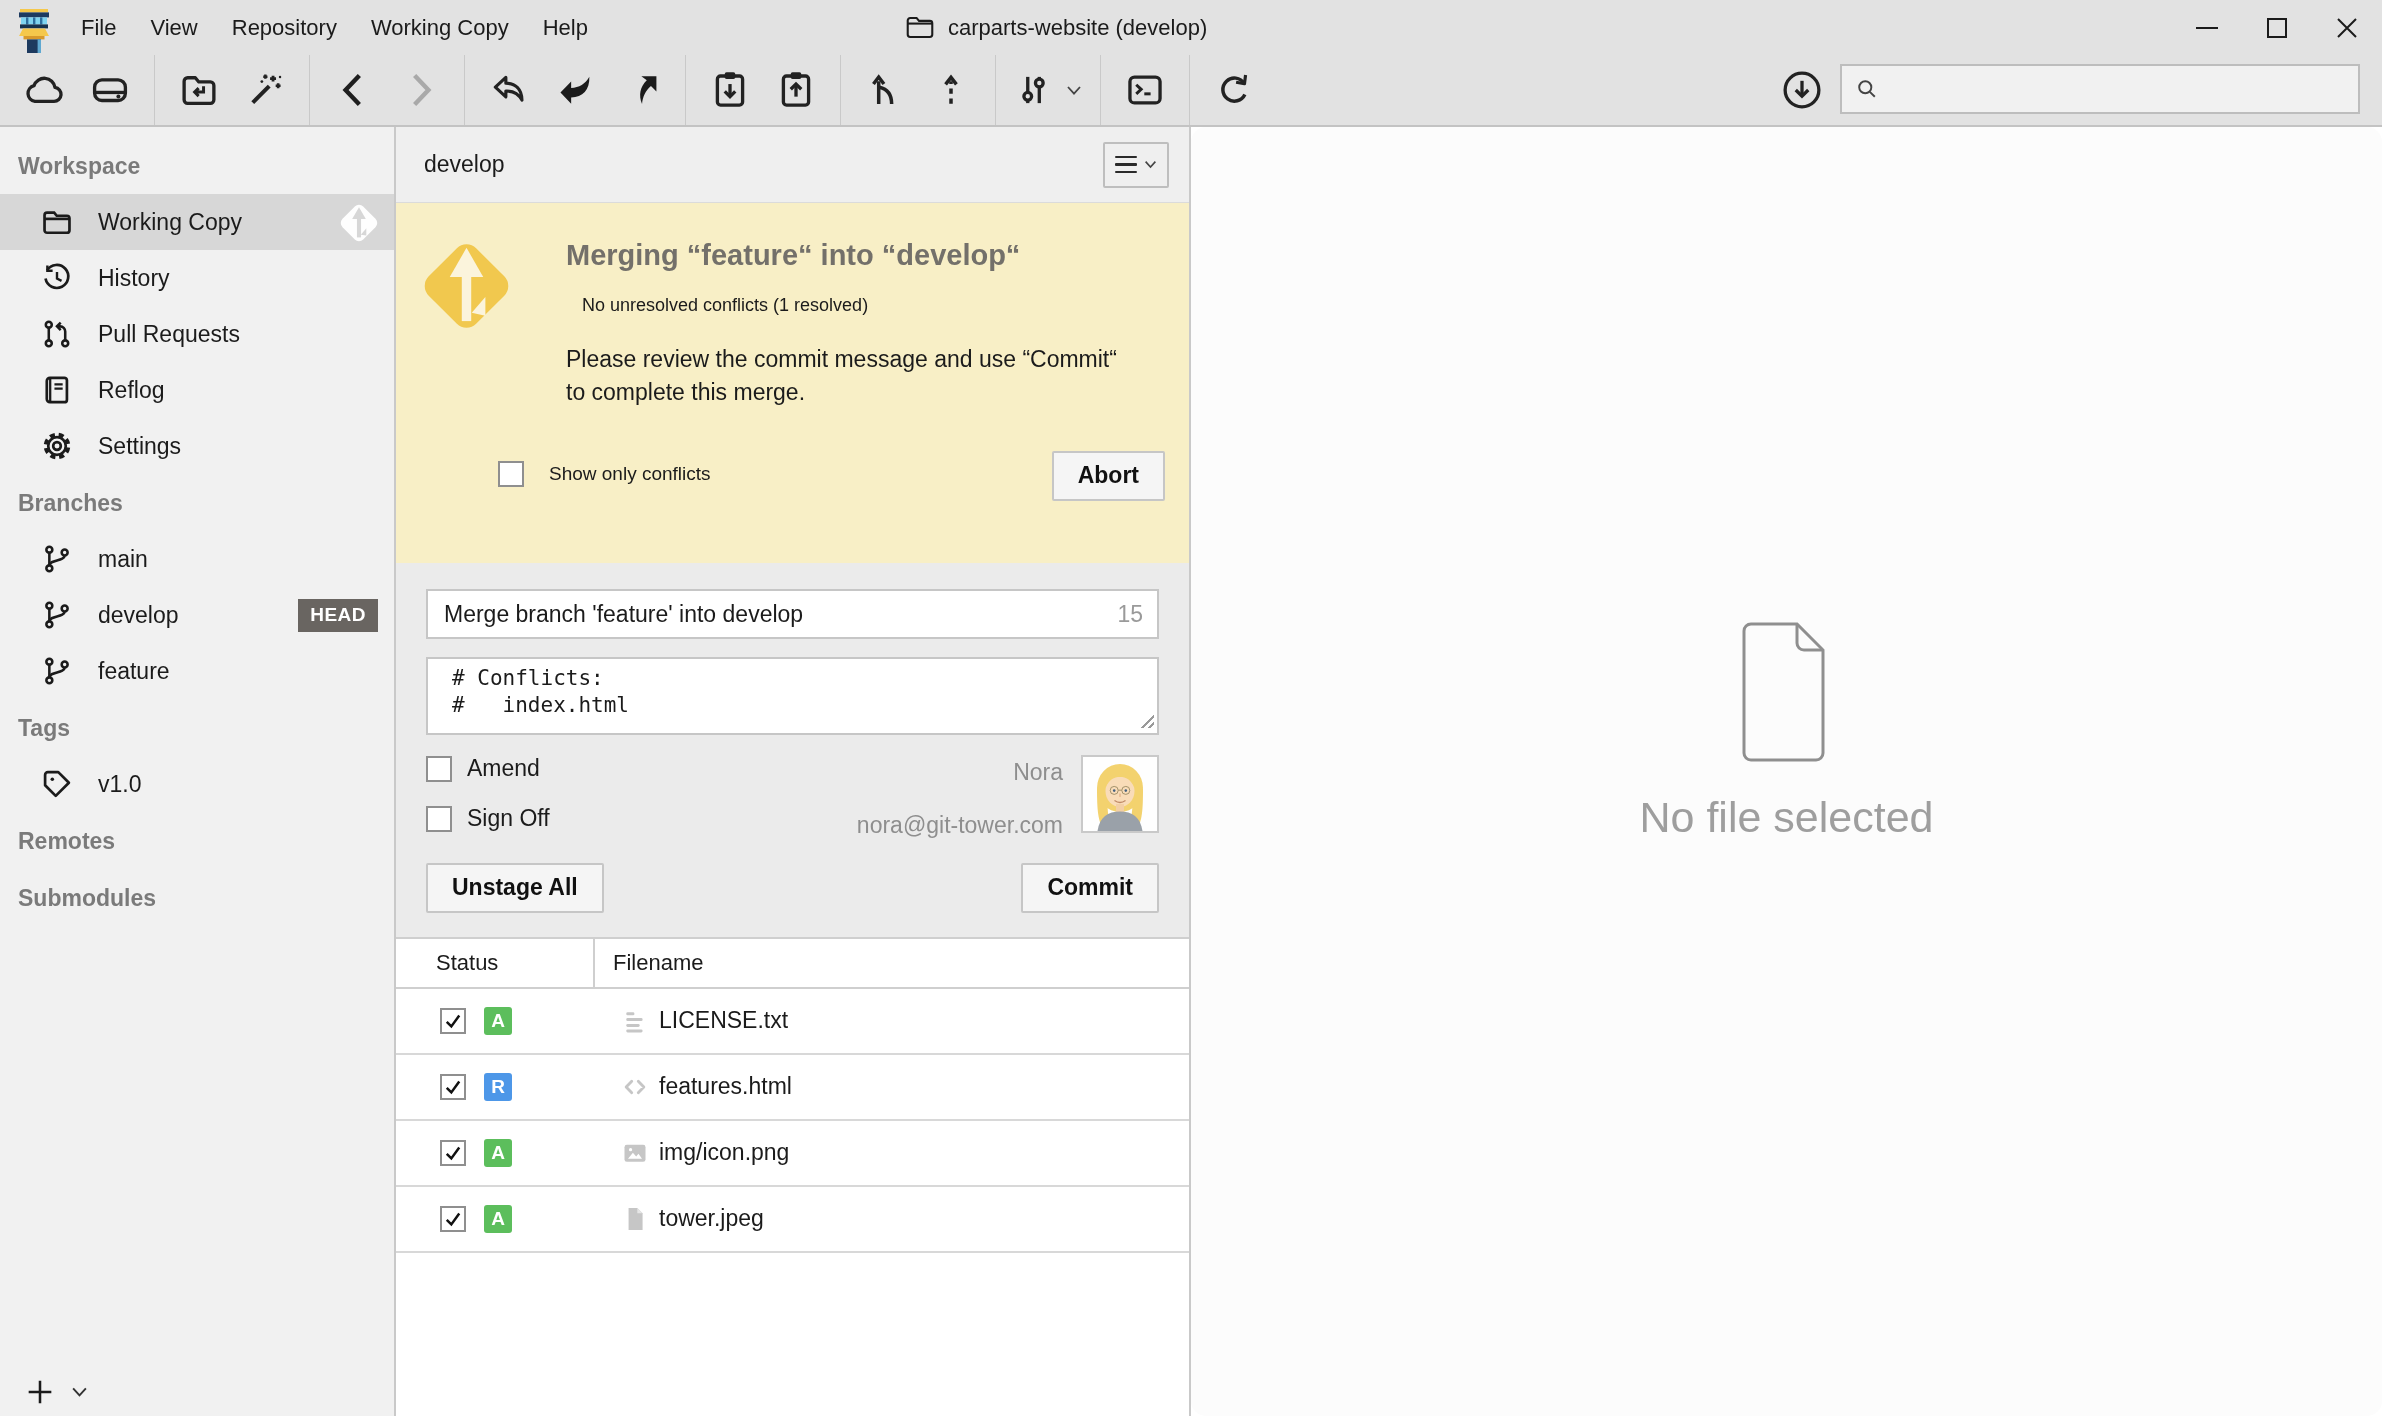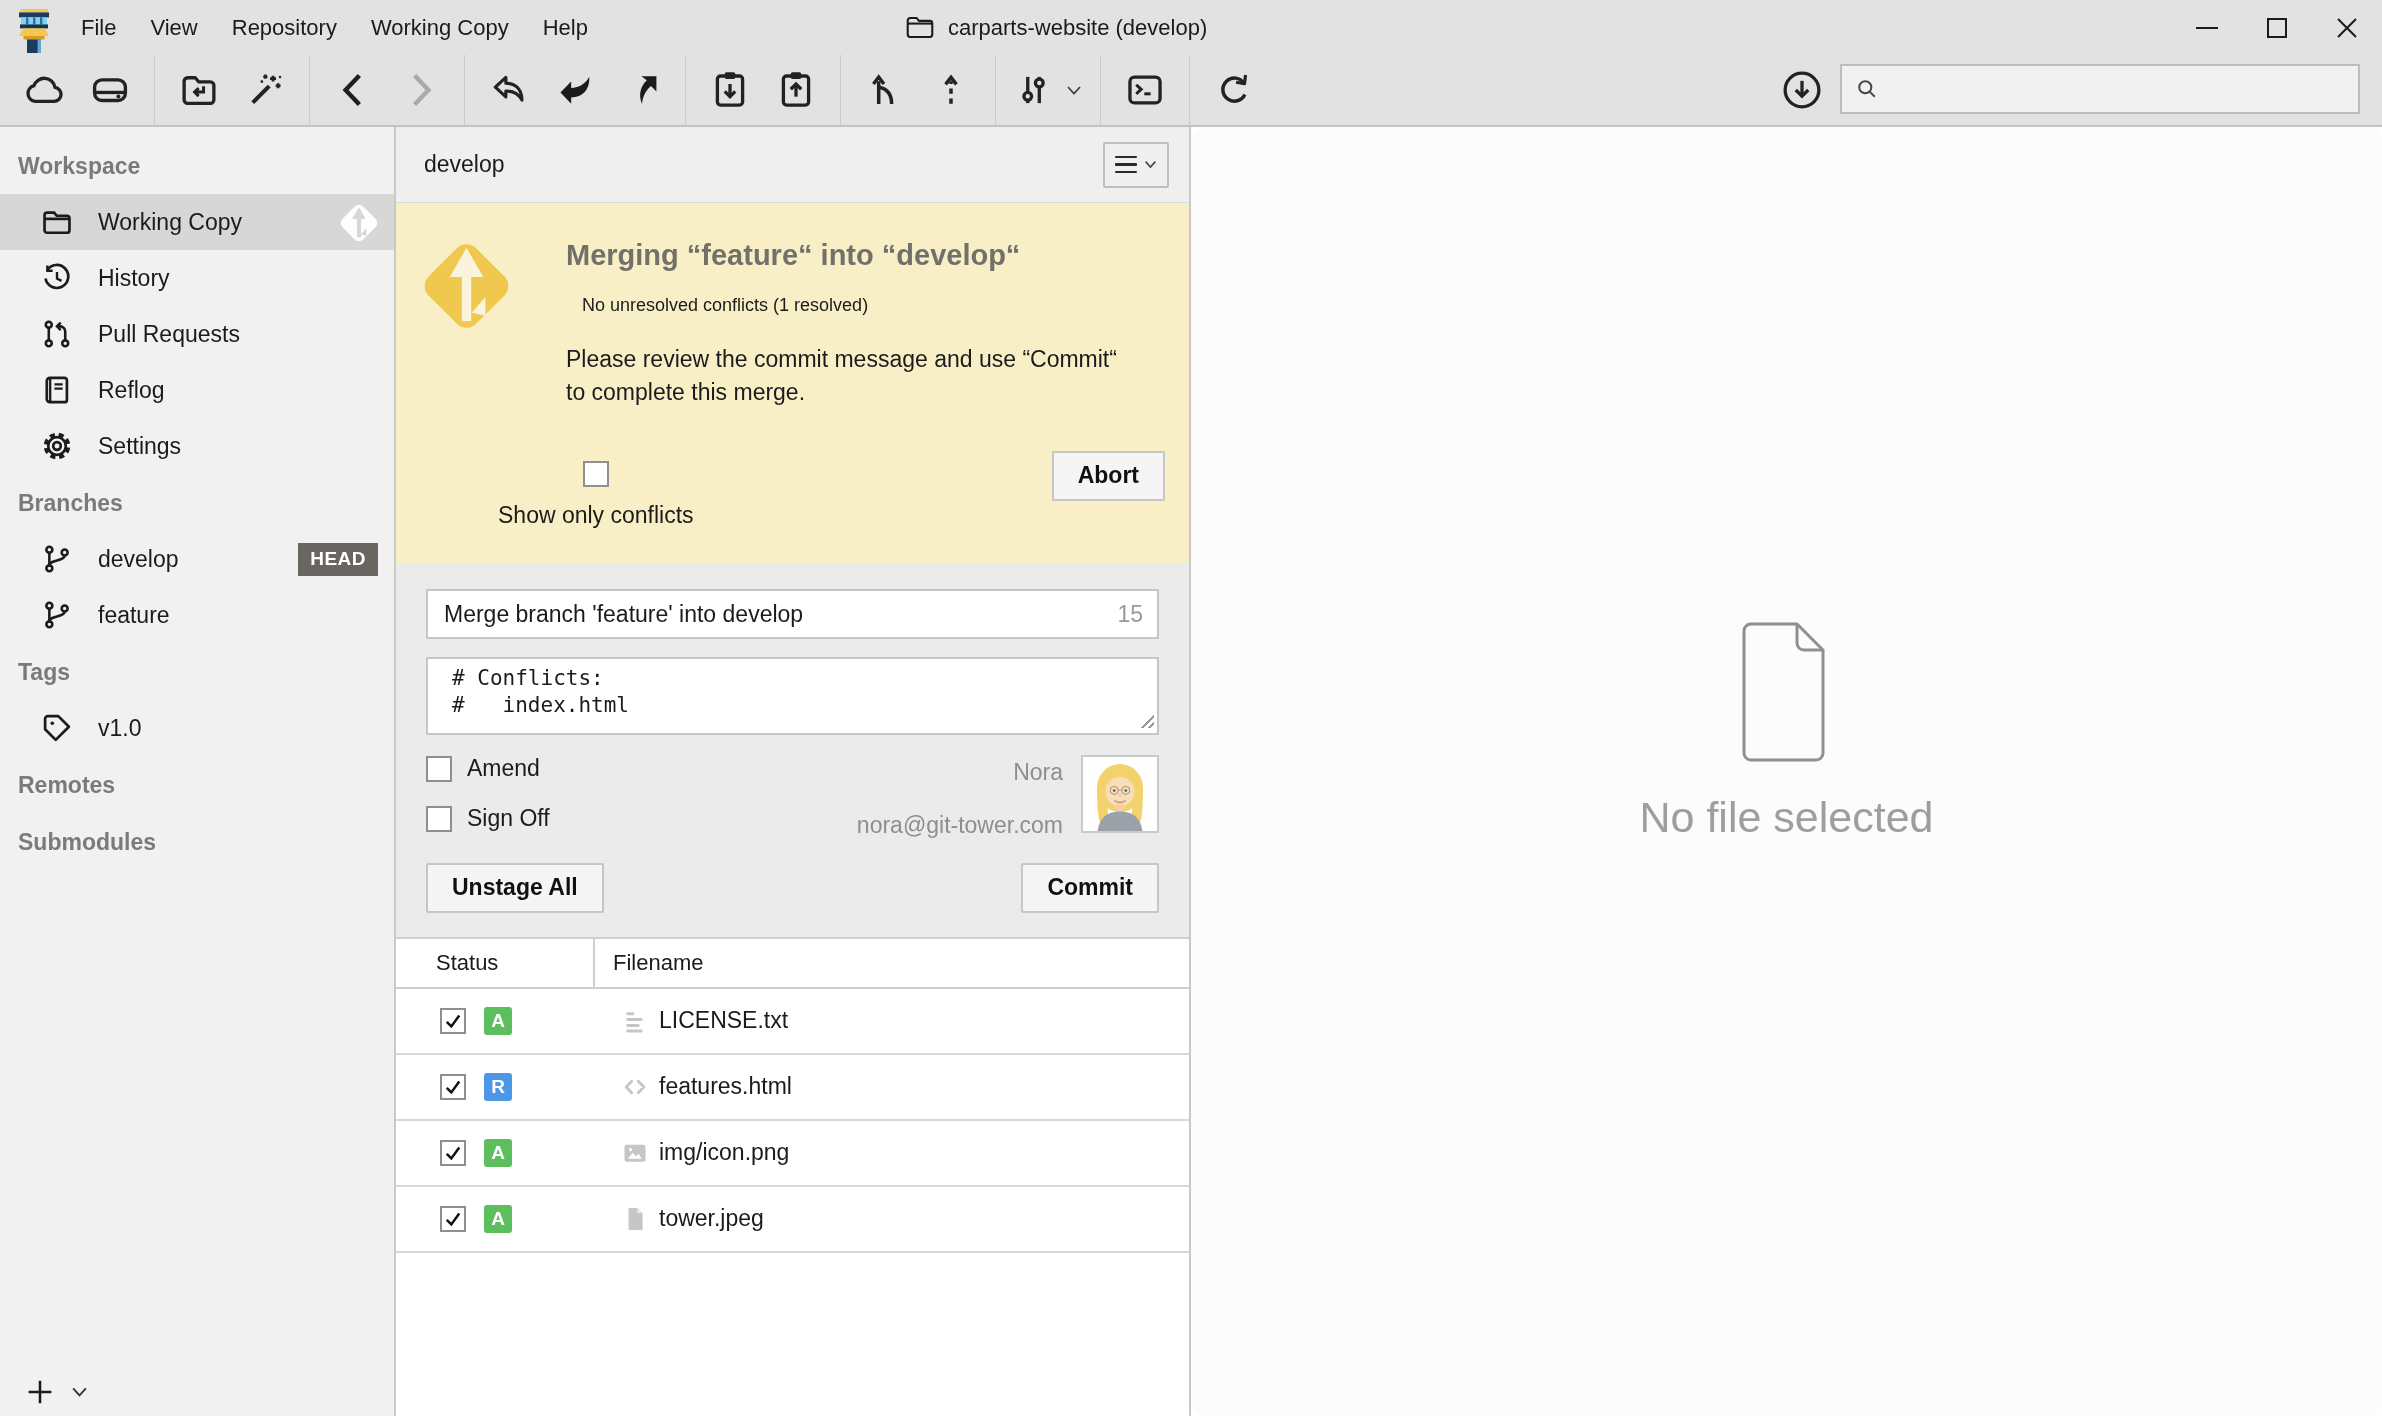--- a/index.html
+++ b/index.html
@@ -52,21 +52,21 @@
   .mid-menu-btn{margin-left:auto;width:66px;height:46px;border:2px solid #BEBEBE;border-radius:2px;
                 box-sizing:border-box;display:flex;align-items:center;justify-content:center;gap:7px;background:#EFEFEF;}
   .hamburger{display:flex;flex-direction:column;gap:5px;}
   .hamburger span{width:22px;height:2.6px;background:#2a2a2a;border-radius:1px;}
 
   .banner{height:360px;flex:0 0 360px;background:#F8EFC6;position:relative;}
   .banner-icon{position:absolute;left:18px;top:28px;}
   .banner-title{position:absolute;left:170px;top:36px;font-size:29px;font-weight:bold;color:#73706A;}
   .banner-sub{position:absolute;left:186px;top:92px;font-size:18px;}
   .banner-body{position:absolute;left:170px;top:140px;width:565px;font-size:23px;line-height:33px;}
-  .banner-check{position:absolute;left:102px;top:258px;display:flex;align-items:center;gap:15px;font-size:23px;flex-direction:column;}
+  .banner-check{position:absolute;left:102px;top:258px;display:flex;align-items:center;gap:25px;font-size:19px;}
   .abort-btn{position:absolute;right:24px;top:248px;}
 
   .btn{background:#F5F5F5;border:2px solid #C6C6C6;border-radius:2px;font-weight:bold;font-size:23px;
        padding:9px 24px;color:#111;font-family:inherit;line-height:1.2;}
 
   .checkbox{width:26px;height:26px;background:#fff;border:2px solid #8F8F8F;box-sizing:border-box;
             display:inline-flex;align-items:center;justify-content:center;flex:0 0 26px;}
 
   
   .commit{background:#EBEBEB;padding:26px 30px 24px;flex:0 0 auto;}
@@ -358,20 +358,30 @@
         <svg class="sicon" viewBox="0 0 24 24">
             <circle cx="12" cy="12" r="8" fill="none" stroke="#1b1b1b" stroke-width="2.8" stroke-dasharray="3.6 2.65" transform="rotate(8 12 12)"></circle>
             <circle cx="12" cy="12" r="6.2" fill="#F1F1F1" stroke="#1b1b1b" stroke-width="1.9"></circle>
             <circle cx="12" cy="12" r="2.7" fill="none" stroke="#1b1b1b" stroke-width="1.9"></circle>
           </svg>
         <span>Settings</span>
       </div>
 
       <div class="side-section">Branches</div>
 
+      <div class="side-item">
+        <svg class="sicon" viewBox="0 0 24 24" fill="none" stroke="#1b1b1b">
+            <circle cx="6.6" cy="5.4" r="2.1" stroke-width="1.8"></circle>
+            <circle cx="6.6" cy="18.6" r="2.1" stroke-width="1.8"></circle>
+            <circle cx="17.4" cy="7.4" r="2.1" stroke-width="1.8"></circle>
+            <path d="M6.6 7.5 V16.5" stroke-width="1.8"></path>
+            <path d="M17.4 9.5 C17.4 13.6 6.6 12.4 6.6 16.5" stroke-width="1.8"></path>
+          </svg>
+        <span>main</span>
+      </div>
 
       <div class="side-item">
         <svg class="sicon" viewBox="0 0 24 24" fill="none" stroke="#1b1b1b">
             <circle cx="6.6" cy="5.4" r="2.1" stroke-width="1.8"></circle>
             <circle cx="6.6" cy="18.6" r="2.1" stroke-width="1.8"></circle>
             <circle cx="17.4" cy="7.4" r="2.1" stroke-width="1.8"></circle>
             <path d="M6.6 7.5 V16.5" stroke-width="1.8"></path>
             <path d="M17.4 9.5 C17.4 13.6 6.6 12.4 6.6 16.5" stroke-width="1.8"></path>
           </svg>
         <span>develop</span>

